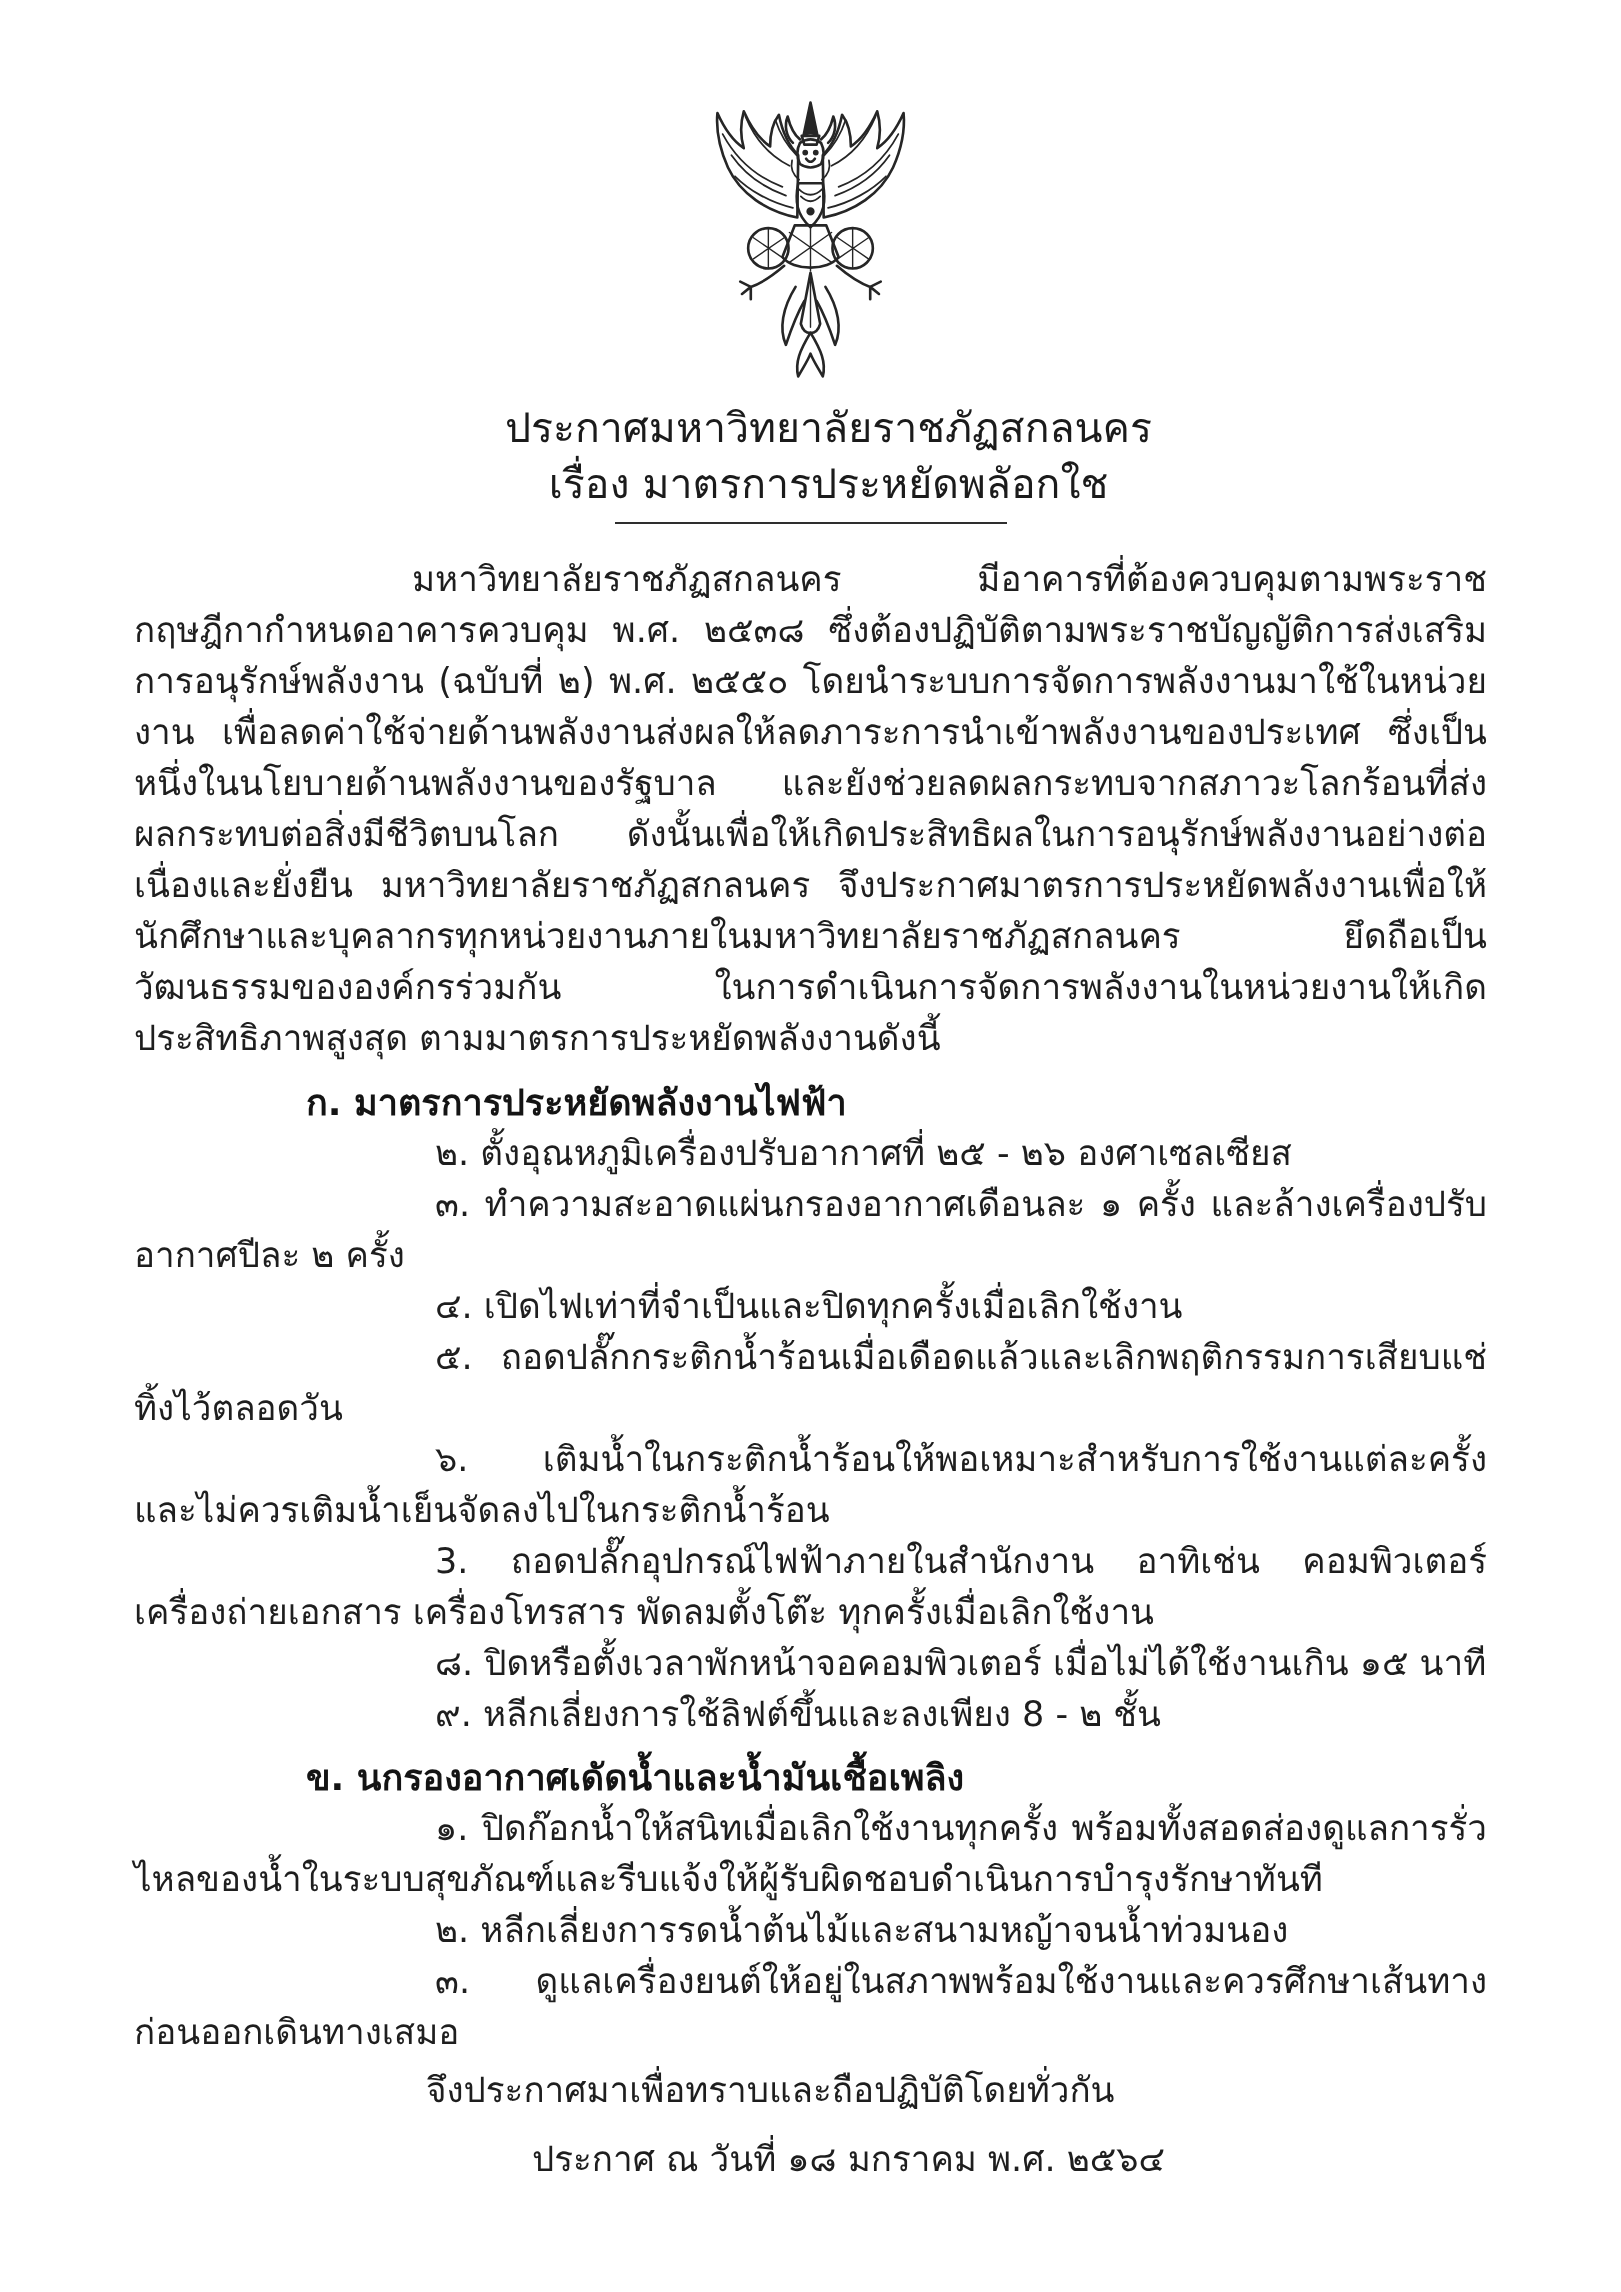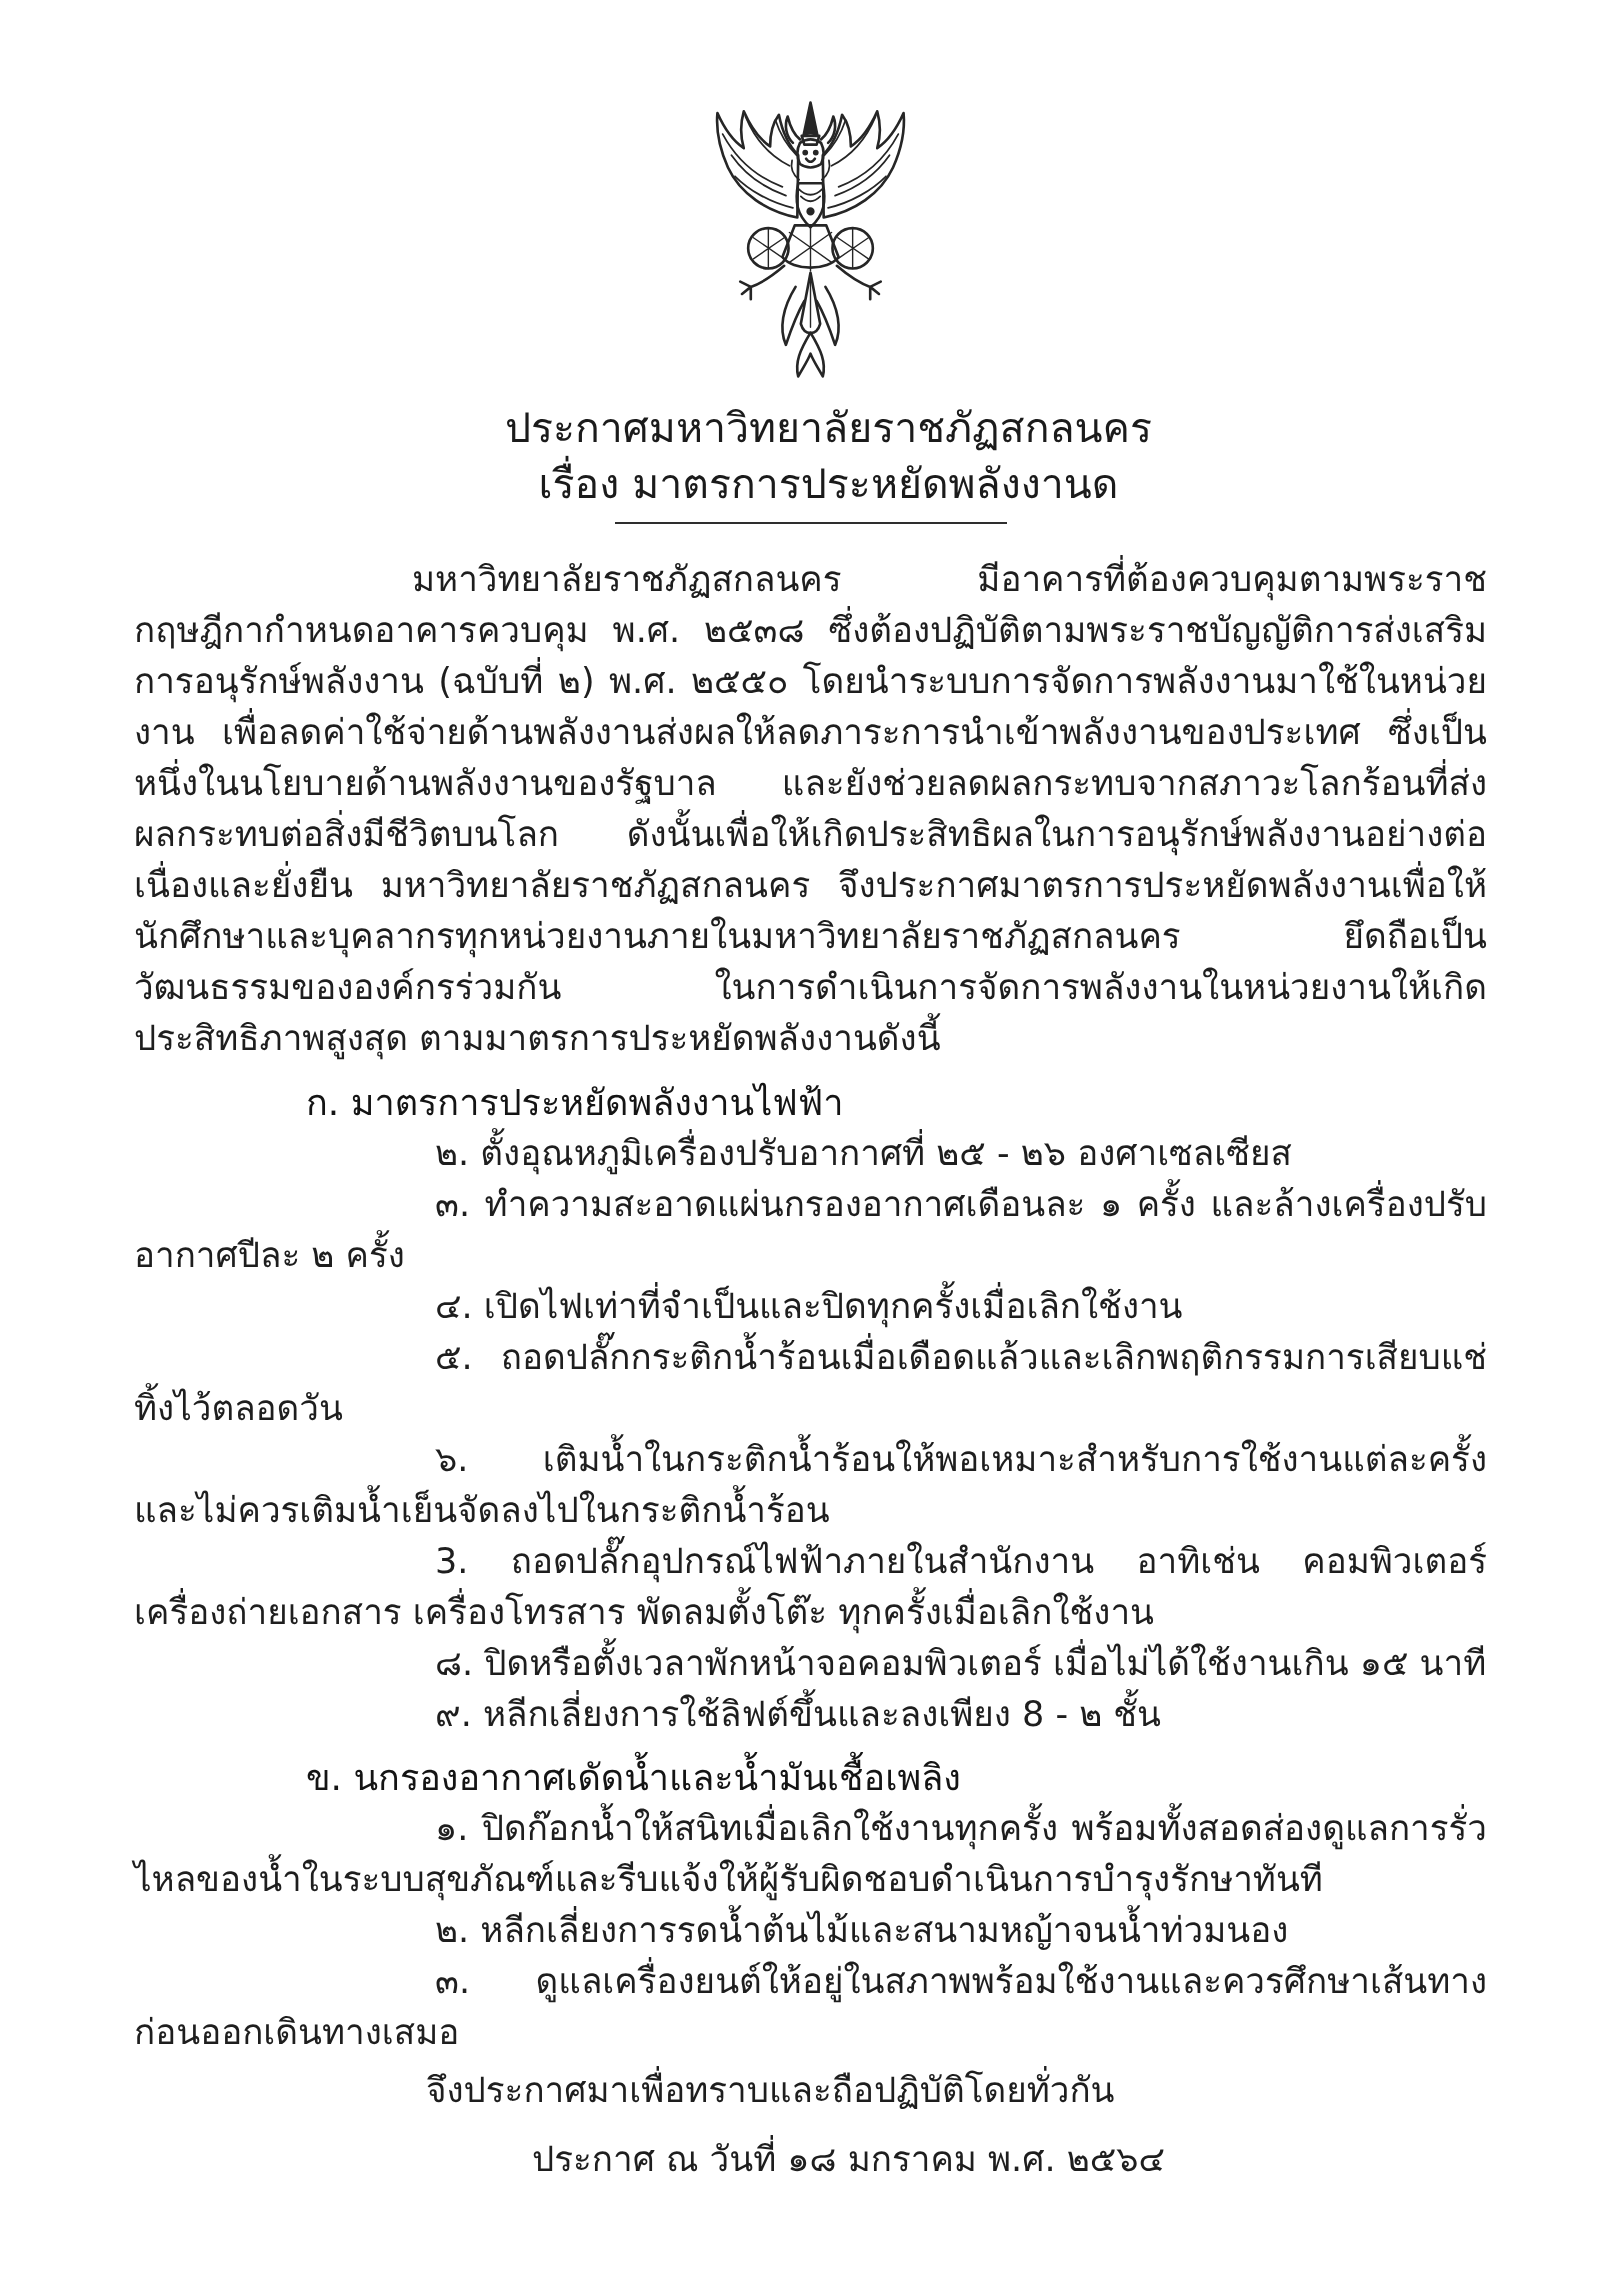--- a/index.html
+++ b/index.html
@@ -36,21 +36,21 @@
     font-size:35px;
     line-height:51px;
     color:#1e1e1e;
   }
   .intro {
     text-indent:278px;
     text-align:justify;
   }
   .sec-heading {
     font-size:36px;
-    font-weight:normal;
+    font-weight:bold;
     color:#141414;
     padding-left:172px;
     margin-top:12.5px;
     line-height:51px;
   }
   .item {
     text-indent:301px;
     text-align:justify;
   }
   .closing {
@@ -117,21 +117,21 @@
         <path d="M103 214 C88 238 84 262 92 280 C98 262 105 244 113 230"></path>
         <path d="M137 214 C152 238 156 262 148 280 C142 262 135 244 127 230"></path>
 
         <path d="M120 266 C108 286 102 300 106 316 C112 305 117 298 120 290 C123 298 128 305 134 316 C138 300 132 286 120 266 Z"></path>
       </g>
     </svg>
   </div>
 
   <div class="titles">
     <div>ประกาศมหาวิทยาลัยราชภัฏสกลนคร</div>
-    <div>เรื่อง มาตรการประหยัดพลังงานด</div>
+    <div>เรื่อง มาตรการประหยัดพลัอกใช</div>
   </div>
 
   <div class="rule"></div>
 
   <div class="content">
     <p class="intro">มหาวิทยาลัยราชภัฏสกลนคร มีอาคารที่ต้องควบคุมตามพระราชกฤษฎีกากำหนดอาคารควบคุม พ.ศ. ๒๕๓๘ ซึ่งต้องปฏิบัติตามพระราชบัญญัติการส่งเสริมการอนุรักษ์พลังงาน (ฉบับที่ ๒) พ.ศ. ๒๕๕๐ โดยนำระบบการจัดการพลังงานมาใช้ในหน่วยงาน เพื่อลดค่าใช้จ่ายด้านพลังงานส่งผลให้ลดภาระการนำเข้าพลังงานของประเทศ ซึ่งเป็นหนึ่งในนโยบายด้านพลังงานของรัฐบาล และยังช่วยลดผลกระทบจากสภาวะโลกร้อนที่ส่งผลกระทบต่อสิ่งมีชีวิตบนโลก ดังนั้นเพื่อให้เกิดประสิทธิผลในการอนุรักษ์พลังงานอย่างต่อเนื่องและยั่งยืน มหาวิทยาลัยราชภัฏสกลนคร จึงประกาศมาตรการประหยัดพลังงานเพื่อให้นักศึกษาและบุคลากรทุกหน่วยงานภายในมหาวิทยาลัยราชภัฏสกลนคร ยึดถือเป็นวัฒนธรรมขององค์กรร่วมกัน ในการดำเนินการจัดการพลังงานในหน่วยงานให้เกิดประสิทธิภาพสูงสุด ตามมาตรการประหยัดพลังงานดังนี้</p>
 
     <div class="sec-heading">ก.  มาตรการประหยัดพลังงานไฟฟ้า</div>
     <p class="item">๒. ตั้งอุณหภูมิเครื่องปรับอากาศที่ ๒๕ - ๒๖ องศาเซลเซียส</p>
     <p class="item">๓. ทำความสะอาดแผ่นกรองอากาศเดือนละ ๑ ครั้ง และล้างเครื่องปรับอากาศปีละ ๒ ครั้ง</p>

